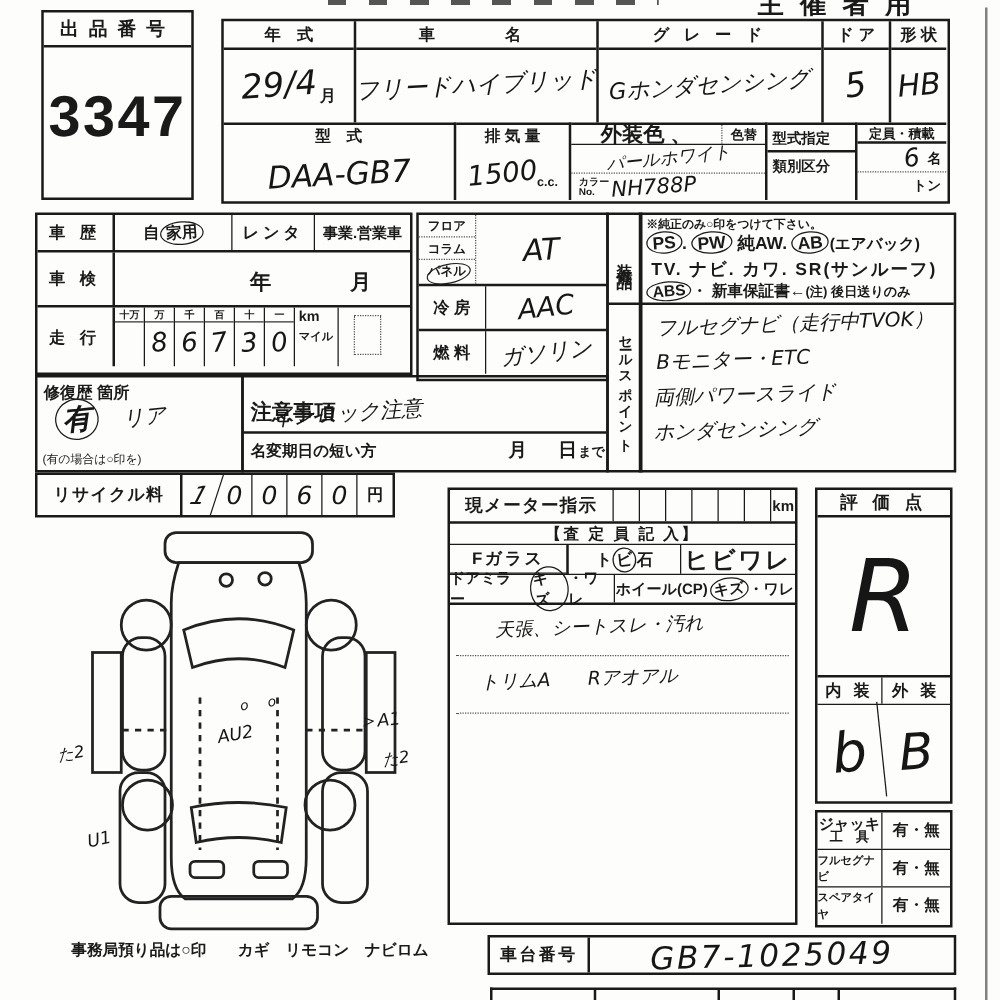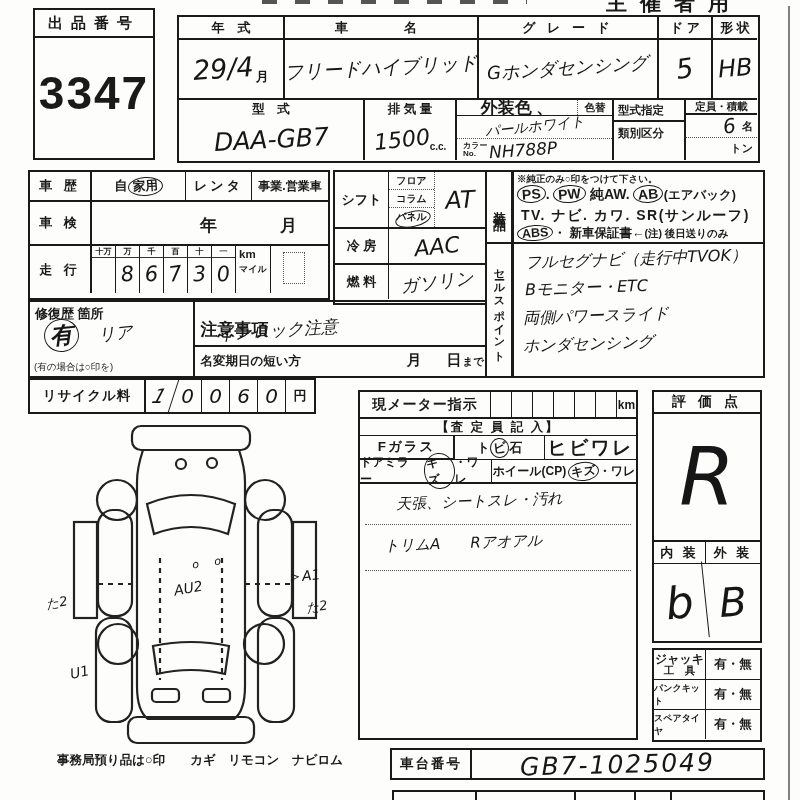--- a/index.html
+++ b/index.html
@@ -192,21 +192,20 @@
     <div class="cen hw" style="width:28px;font-size:20px;border-right:1.5px solid #1a1a1a;box-sizing:border-box;transform:skewX(-18deg)">1</div>
     <div class="cen hw" style="width:28px;font-size:20px;border-right:1.5px solid #1a1a1a;box-sizing:border-box">0</div>
     <div class="cen hw" style="width:28px;font-size:20px;border-right:1.5px solid #1a1a1a;box-sizing:border-box">0</div>
     <div class="cen hw" style="width:28px;font-size:20px;border-right:1.5px solid #1a1a1a;box-sizing:border-box">6</div>
     <div class="cen hw" style="width:28px;font-size:20px;border-right:1.5px solid #1a1a1a;box-sizing:border-box">0</div>
     <div class="cen lbl" style="flex:1;font-size:13px">円</div>
   </div>
 
   <div class="bx" style="left:333px;top:170px;width:154px;height:135px">
     <div style="height:57px;display:flex;border-bottom:2px solid #1a1a1a;box-sizing:border-box">
-      <div class="cen lbl" style="width:54px;font-size:13px;border-right:1.5px solid #1a1a1a;box-sizing:border-box">シフト</div>
       <div style="width:46px;border-right:1.5px dotted #555;box-sizing:border-box;position:relative">
         <div class="cen lbl" style="height:18px;font-size:10px;border-bottom:1.5px dotted #555;box-sizing:border-box">フロア</div>
         <div class="cen lbl" style="height:18px;font-size:10px;border-bottom:1.5px dotted #555;box-sizing:border-box">コラム</div>
         <div class="cen lbl" style="height:18px;font-size:10px">パネル</div>
         <div class="abs" style="left:6px;top:39px;width:34px;height:14px;border:1.6px solid #222;border-radius:50%;transform:rotate(-12deg)"></div>
       </div>
       <div class="cen hw" style="flex:1;font-size:24px;transform:rotate(-3deg)">AT</div>
     </div>
     <div style="height:36px;display:flex;border-bottom:2px solid #1a1a1a;box-sizing:border-box">
       <div class="cen lbl" style="width:54px;font-size:13px;border-right:1.5px solid #1a1a1a;box-sizing:border-box">冷 房</div>
@@ -305,21 +304,21 @@
 
   <div class="bx" style="left:652px;top:648px;width:110px;height:94px">
     <div style="height:30px;display:flex;border-bottom:1.5px solid #1a1a1a;box-sizing:border-box">
       <div class="cen" style="width:52px;border-right:1.5px solid #1a1a1a;box-sizing:border-box;flex-direction:column;line-height:11px">
         <span class="lbl" style="font-size:12px">ジャッキ</span>
         <span class="lbl" style="font-size:10.5px">工　具</span>
       </div>
       <div class="cen lbl" style="flex:1;font-size:12.5px">有・無</div>
     </div>
     <div style="height:30px;display:flex;border-bottom:1.5px solid #1a1a1a;box-sizing:border-box">
-      <div class="cen lbl" style="width:52px;font-size:9px;border-right:1.5px solid #1a1a1a;box-sizing:border-box">パンクキット</div>
+      <div class="cen lbl" style="width:52px;font-size:9px;border-right:1.5px solid #1a1a1a;box-sizing:border-box">フルセグナビ</div>
       <div class="cen lbl" style="flex:1;font-size:12.5px">有・無</div>
     </div>
     <div style="height:29px;display:flex">
       <div class="cen lbl" style="width:52px;font-size:9px;border-right:1.5px solid #1a1a1a;box-sizing:border-box">スペアタイヤ</div>
       <div class="cen lbl" style="flex:1;font-size:12.5px">有・無</div>
     </div>
   </div>
 
   <div class="bx" style="left:390px;top:748px;width:375px;height:32px;display:flex">
     <div class="cen lbl" style="width:80px;font-size:13.5px;letter-spacing:2px;border-right:2px solid #1a1a1a;box-sizing:border-box">車台番号</div>

